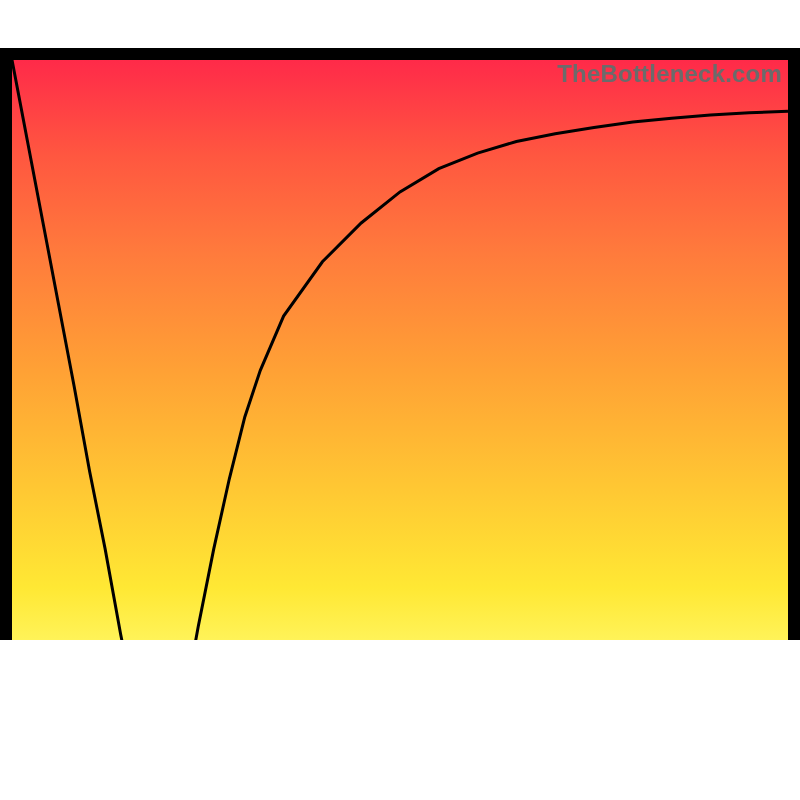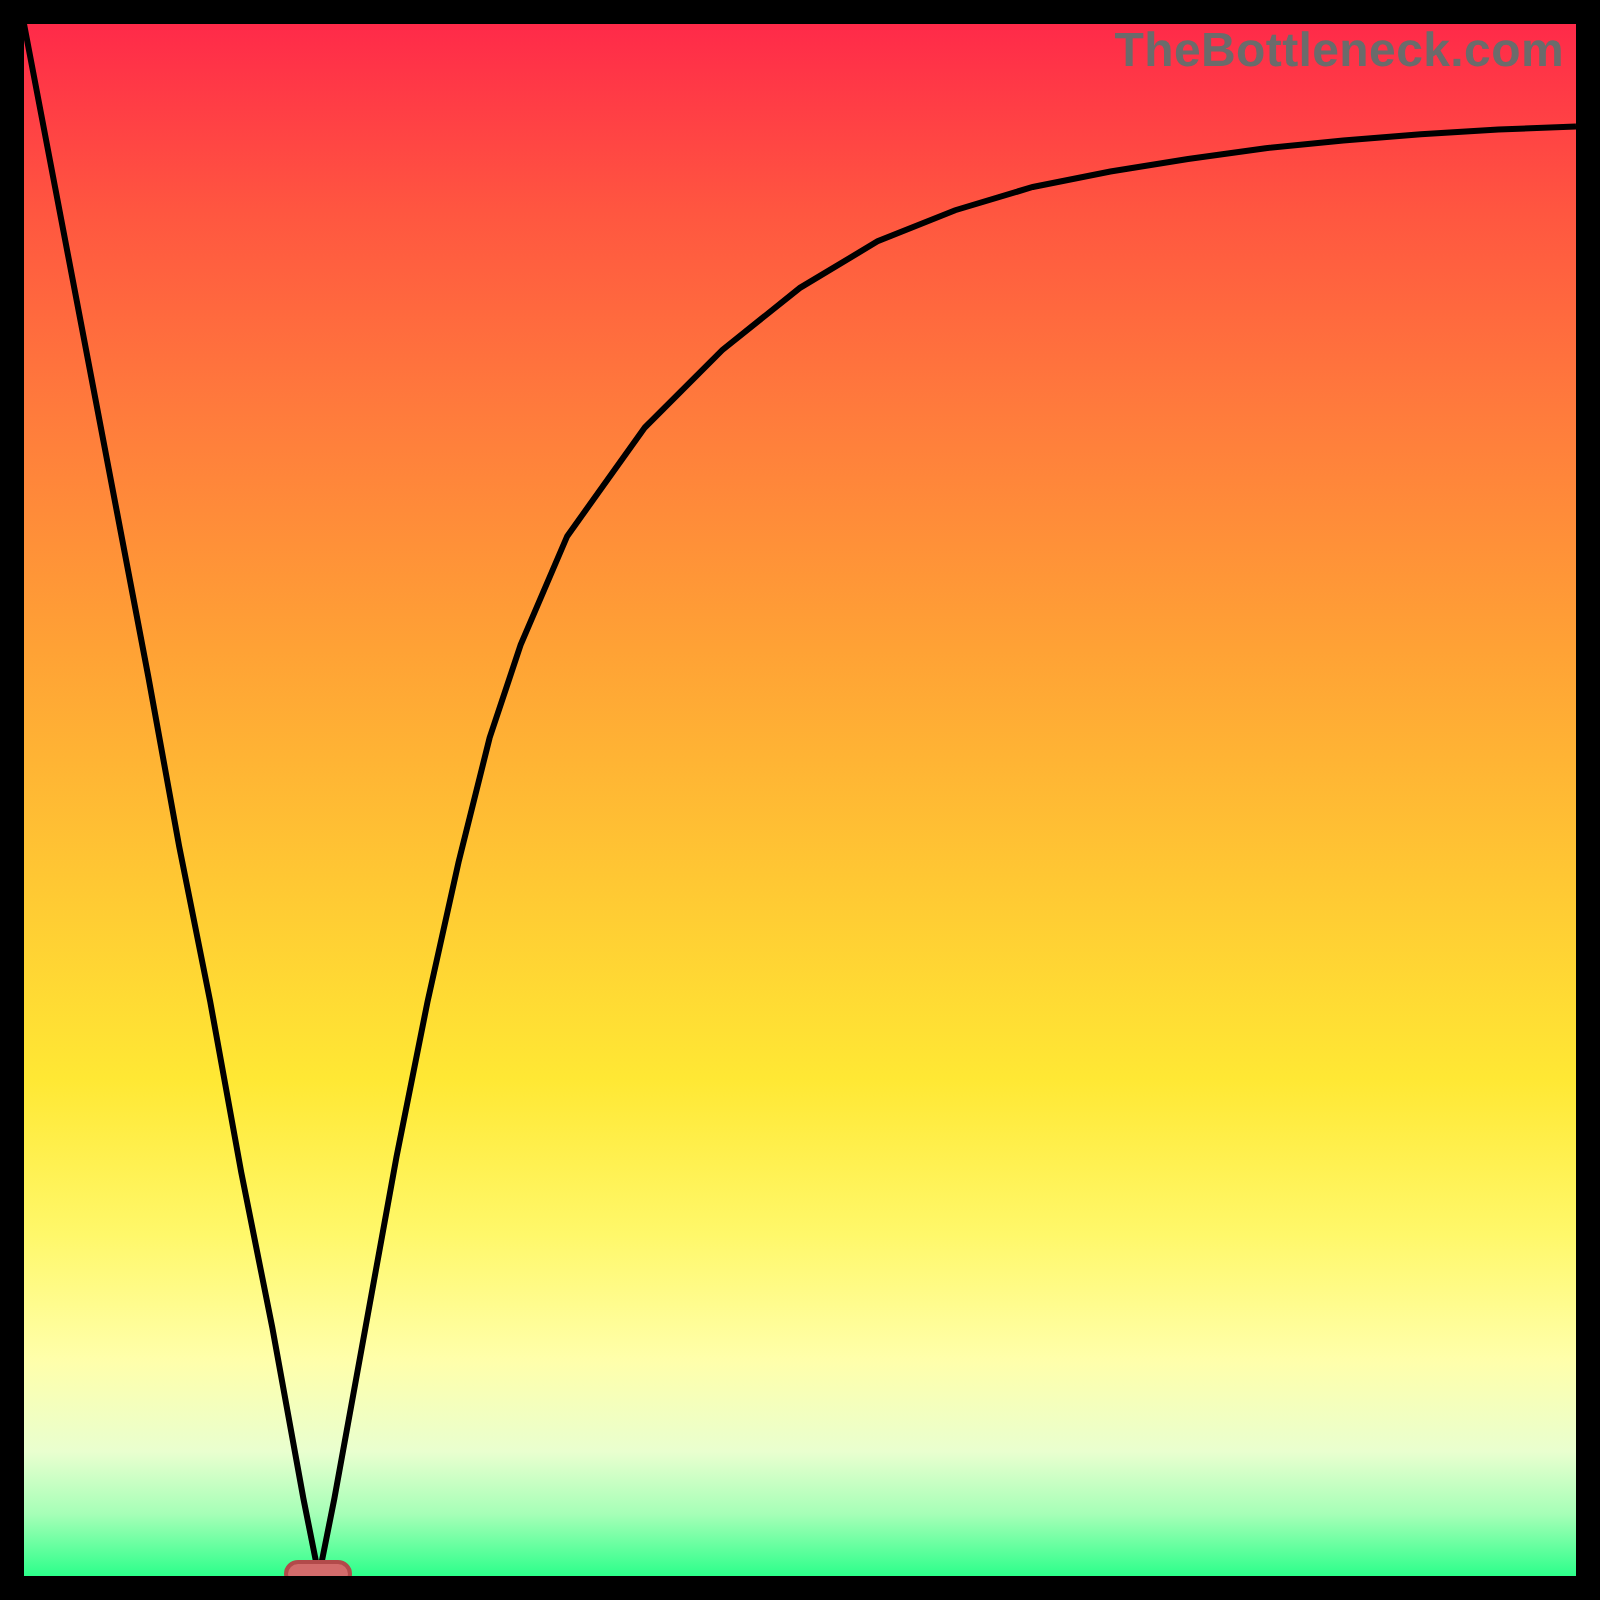--- a/index.html
+++ b/index.html
@@ -3,22 +3,23 @@
 <meta charset="utf-8">
 <style>
   body {
     margin: 0;
     padding: 0;
     background: #fff;
   }
   .chart-container {
     position: relative;
     width: 800px;
-    height: 800px;
+    height: 592px;
     overflow: hidden;
+    margin-top: 48px;
   }
   .frame {
     position: absolute;
     top: 0;
     left: 0;
     width: 800px;
     height: 800px;
     box-sizing: border-box;
     pointer-events: none;
   }

